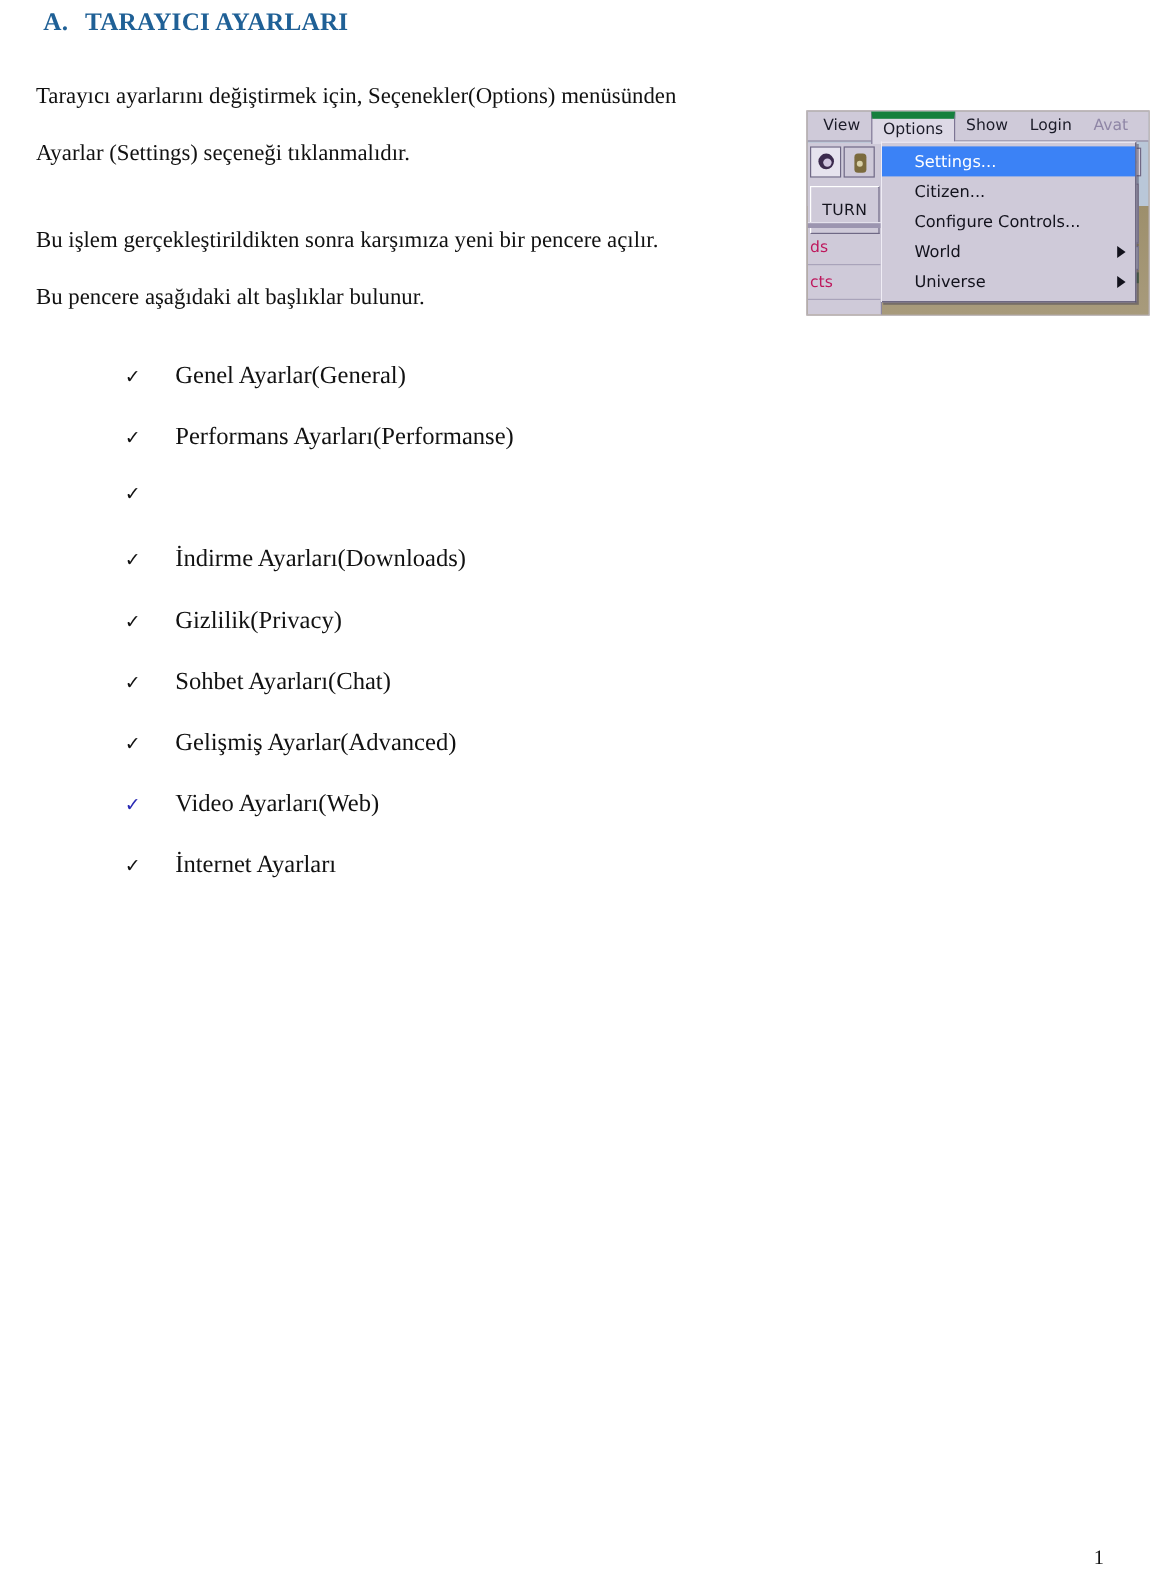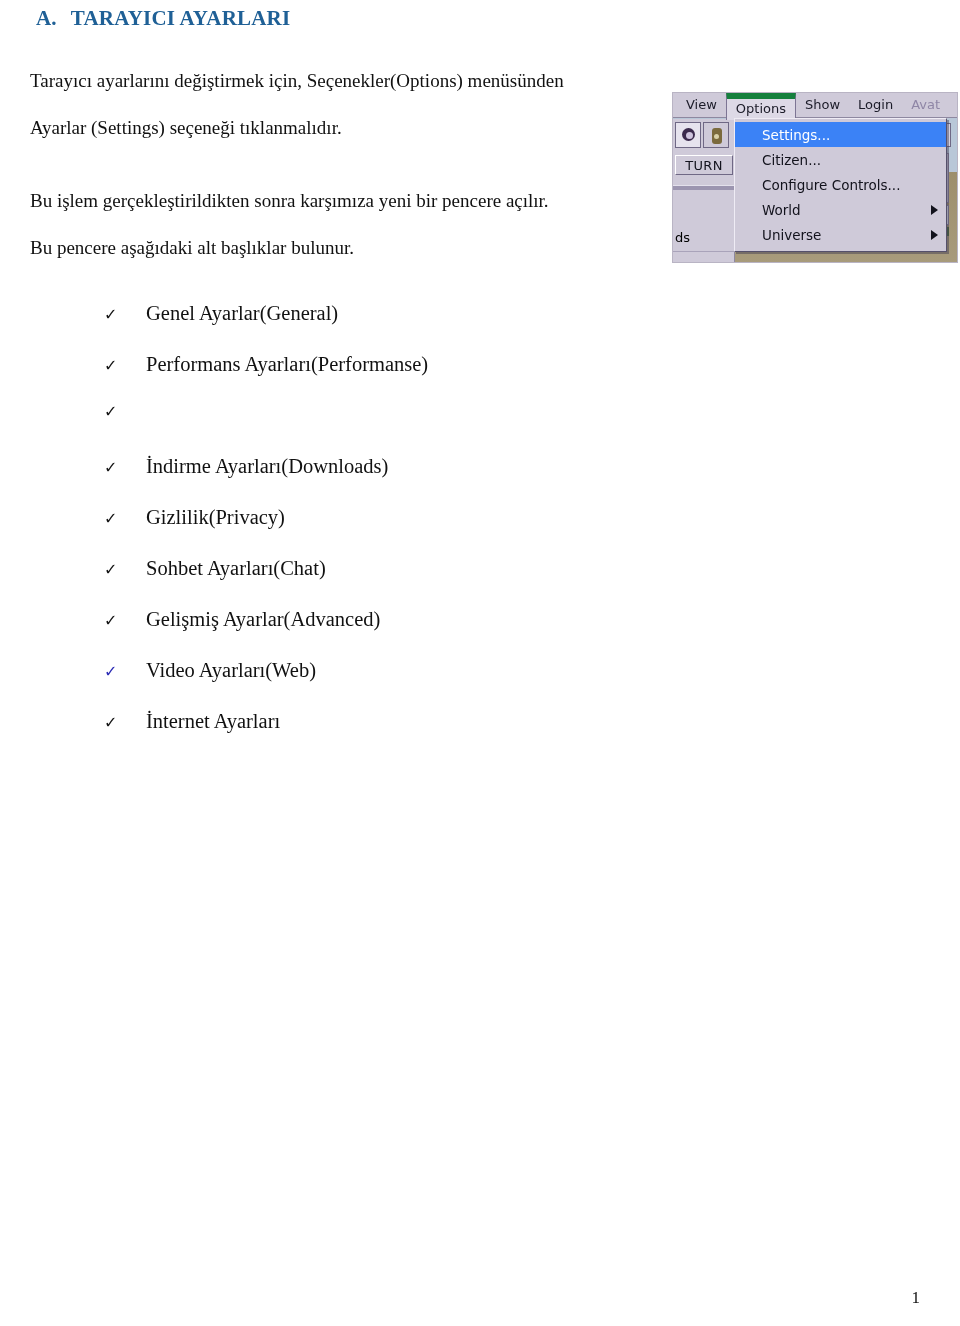--- a/index.html
+++ b/index.html
@@ -185,21 +185,21 @@
     border-radius: 50%;
     background: #cfc4de;
   }
   .tb-icon.alt { background: #cfcad9; }
   .tb-icon.alt .av-head { background: #7b6a3d; width: 10px; height: 16px; border-radius: 3px; left: 8px; }
   .tb-icon.alt .av-face { background: #d9d0a8; width: 5px; height: 5px; left: 10px; top: 11px; }
 
   .tb-turn {
     position: absolute;
     left: 2px; top: 36px;
-    width: 58px; height: 20px;
+    width: 58px; height: 40px;
     background: #cfcad9;
     border-top: 1px solid #ffffff;
     border-left: 1px solid #ffffff;
     border-right: 1px solid #6f6885;
     border-bottom: 1px solid #6f6885;
     box-sizing: border-box;
     font-size: 13px;
     color: #14141e;
     display: flex;
     align-items: center;
@@ -213,27 +213,26 @@
     width: 62px; height: 4px;
     background: #9c95b0;
     border-top: 1px solid #e4e1ec;
   }
   .tb-text {
     position: absolute;
     left: 0;
     width: 62px;
     height: 28px;
     font-size: 13px;
-    color: #000000;
+    color: #be185d;
     display: flex;
     align-items: center;
     padding-left: 2px;
     box-sizing: border-box;
     border-bottom: 1px solid #a9a3ba;
-    margin-top: 31px;
   }
   #tb-text-0 { top: 74px; }
   #tb-text-1 { top: 103px; }
 
   
   .right-strip {
     position: absolute;
     right: 0;
     top: 26px;
     width: 34px;

